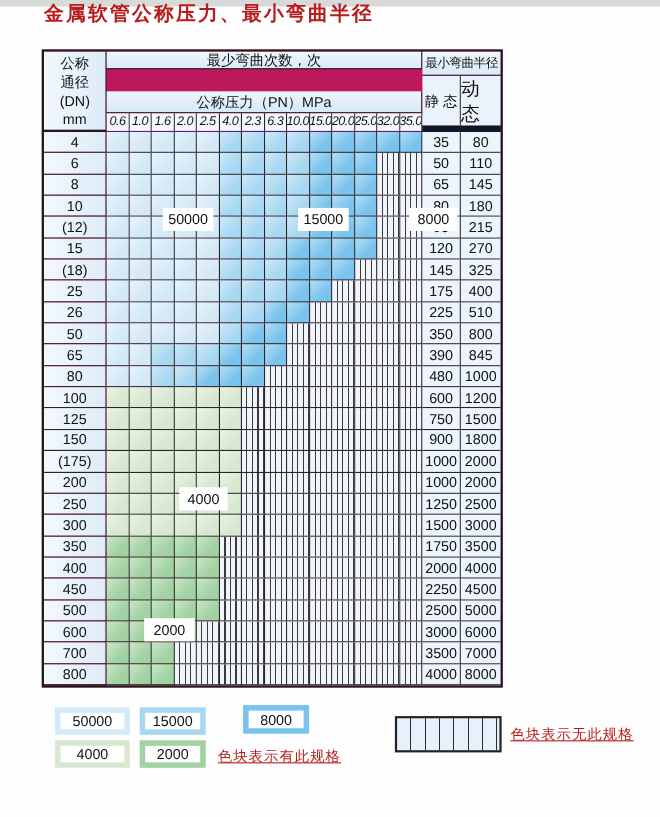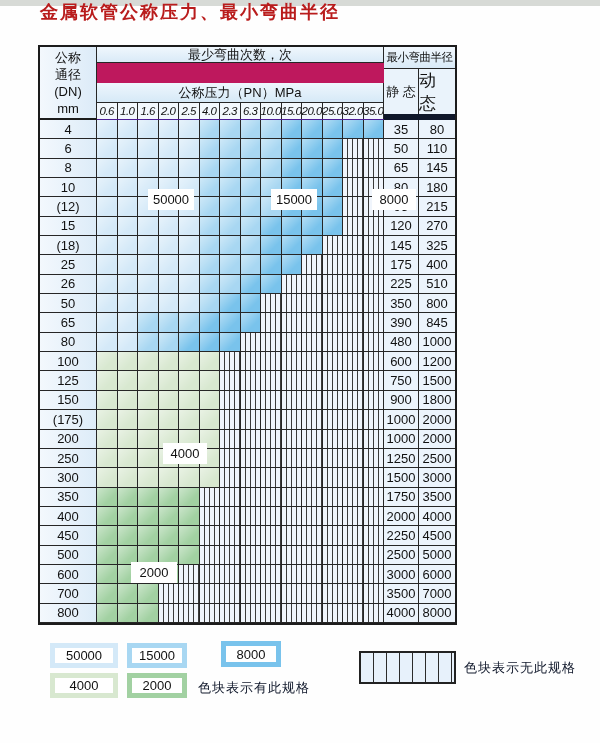--- a/index.html
+++ b/index.html
@@ -45,21 +45,21 @@
   .hatch{background-color:var(--c-hbg);
          background-image:repeating-linear-gradient(90deg,transparent 0 4px,#3b3b3b 4px 5px);}
 
   .zlabel{position:absolute;height:21px;background:#fff;display:flex;align-items:center;
           justify-content:center;font-size:13px;color:#111;}
 
   
   .lblock{position:absolute;box-sizing:border-box;}
   .lblock .inner{position:absolute;left:5px;top:5px;right:5px;bottom:5px;background:#fff;
                  display:flex;align-items:center;justify-content:center;font-size:13px;}
-  .ltext{position:absolute;font-size:13px;color:#0f172a;letter-spacing:1px;}
+  .ltext{position:absolute;font-size:13px;color:#b91c1c;letter-spacing:1px;text-decoration:underline;}
   .striped{position:absolute;left:359px;top:651px;width:97px;height:33px;
            border:2px solid #222;box-sizing:border-box;background-color:#e7f1fb;
            background-image:repeating-linear-gradient(90deg,transparent 0 12px,#2b2b2b 12px 13px);}
 </style>
 </head>
 <body>
 
 <div class="canvas">
   <div class="topband"></div>
   <div class="title">金属软管公称压力、最小弯曲半径</div>

